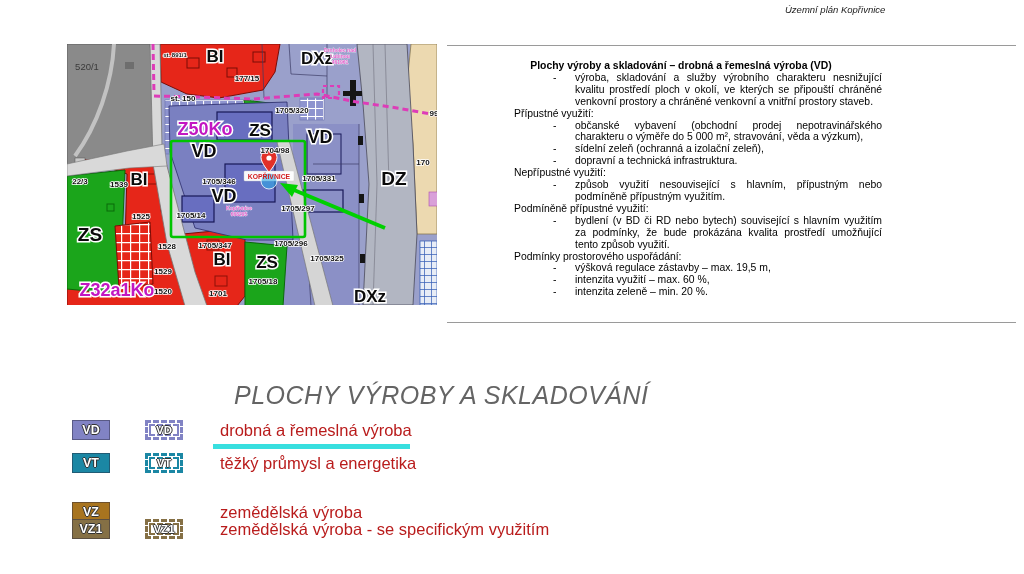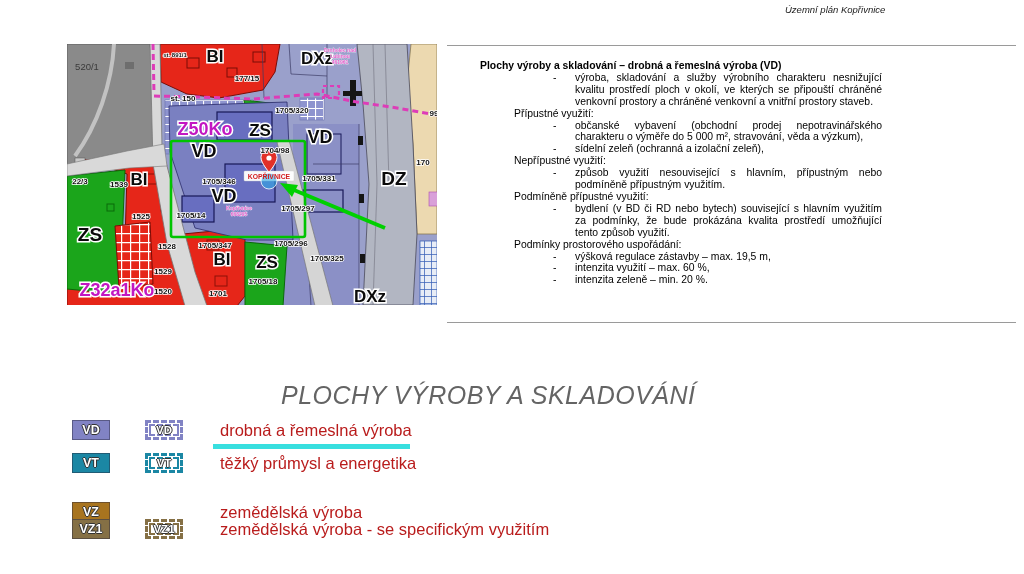--- a/index.html
+++ b/index.html
@@ -14,39 +14,39 @@
   }
   .rule { position:absolute; left:447px; width:569px; height:1px; background:#9a9a9a; }
   .rule-top { top:45px; }
   .rule-bottom { top:322px; }
 
   
   .spec {
     position:absolute; left:480px; top:60px; width:402px;
     font-size:10.4px; line-height:11.9px; text-align:justify;
   }
-  .spec-title { font-weight:bold; text-align:left; }
+  .spec-title { font-weight:bold; text-align:center; }
   .spec-heading { margin-left:34px; text-align:left; }
   .spec-item { margin-left:95px; position:relative; }
   .spec-item::before { content:"-"; position:absolute; left:-22px; }
 
   
   .map-wrap { position:absolute; left:67px; top:44px; width:370px; height:261px; }
   svg text { font-family:"Liberation Sans", sans-serif; }
   .ml-zone  { font-size:17px; font-weight:bold; fill:#0a0a0a; stroke:#ffffff; stroke-width:3px; paint-order:stroke; text-anchor:middle; }
   .ml-mag   { font-size:18px; font-weight:bold; fill:#c217c2; stroke:#ffffff; stroke-width:3px; paint-order:stroke; text-anchor:middle; }
   .ml-parcel{ font-size:8px;  font-weight:bold; fill:#101010; stroke:#ffffff; stroke-width:1.6px; paint-order:stroke; text-anchor:middle; }
   .ml-gray  { font-size:9.5px; fill:#3a3a3a; text-anchor:middle; }
   .ml-tiny  { font-size:5px; font-weight:bold; fill:#e058c8; stroke:#ffffff; stroke-width:0.6px; paint-order:stroke; text-anchor:middle; }
   .ml-pin   { font-size:6.8px; font-weight:bold; fill:#d41c1c; text-anchor:middle; }
 
   
   .legend-title {
     position:absolute; left:234px; top:381px; font-size:25px; font-style:italic;
-    color:#646464; letter-spacing:0.5px; white-space:nowrap;margin-left:47px;
+    color:#646464; letter-spacing:0.5px; white-space:nowrap;
   }
   .lg-row { position:absolute; left:0; height:20px; width:1024px; }
   .sw-solid {
     position:absolute; left:72px; width:38px; height:20px; background:var(--c);
     border:1px solid rgba(40,40,60,.45); display:flex; align-items:center; justify-content:center;
     color:#fff; font-weight:bold; font-size:12.5px;
     text-shadow:-1px 0 #333, 1px 0 #333, 0 -1px #333, 0 1px #333;
   }
   .sw-pattern {
     position:absolute; left:145px; width:38px; height:20px;
@@ -212,20 +212,21 @@
       </g>
 </svg>
 </div>
 
 <div class="spec">
   <div class="spec-title">Plochy výroby a skladování – drobná a řemeslná výroba (VD)</div>
   <div class="spec-item">výroba, skladování a služby výrobního charakteru nesnižující kvalitu prostředí ploch v okolí, ve kterých se připouští chráněné venkovní prostory a chráněné venkovní a vnitřní prostory staveb.</div>
   <div class="spec-heading">Přípustné využití:</div>
   <div class="spec-item">občanské vybavení (obchodní prodej nepotravinářského charakteru o výměře do 5 000 m², stravování, věda a výzkum),</div>
   <div class="spec-item">sídelní zeleň (ochranná a izolační zeleň),</div>
+  <div class="spec-item">dopravní a technická infrastruktura.</div>
   <div class="spec-heading">Nepřípustné využití:</div>
   <div class="spec-item">způsob využití nesouvisející s hlavním, přípustným nebo podmíněně přípustným využitím.</div>
   <div class="spec-heading">Podmíněně přípustné využití:</div>
   <div class="spec-item">bydlení (v BD či RD nebo bytech) související s hlavním využitím za podmínky, že bude prokázána kvalita prostředí umožňující tento způsob využití.</div>
   <div class="spec-heading">Podmínky prostorového uspořádání:</div>
   <div class="spec-item">výšková regulace zástavby – max. 19,5 m,</div>
   <div class="spec-item">intenzita využití – max. 60 %,</div>
   <div class="spec-item">intenzita zeleně – min. 20 %.</div>
 </div>
 

